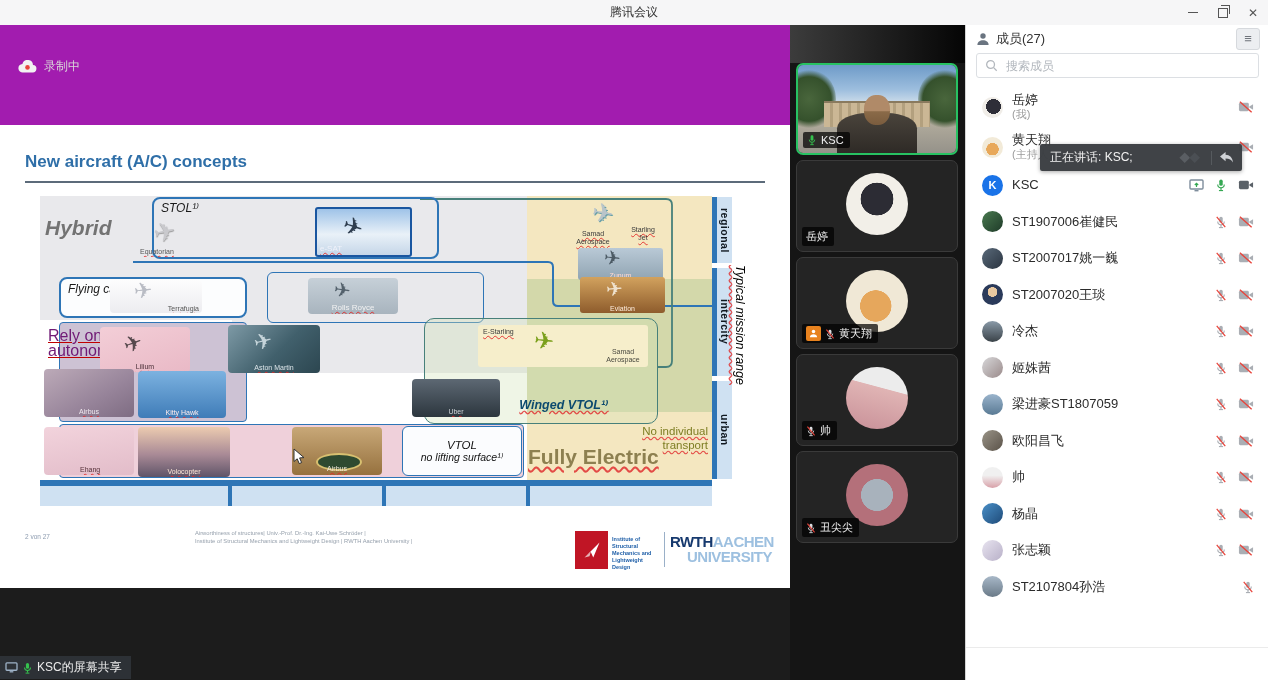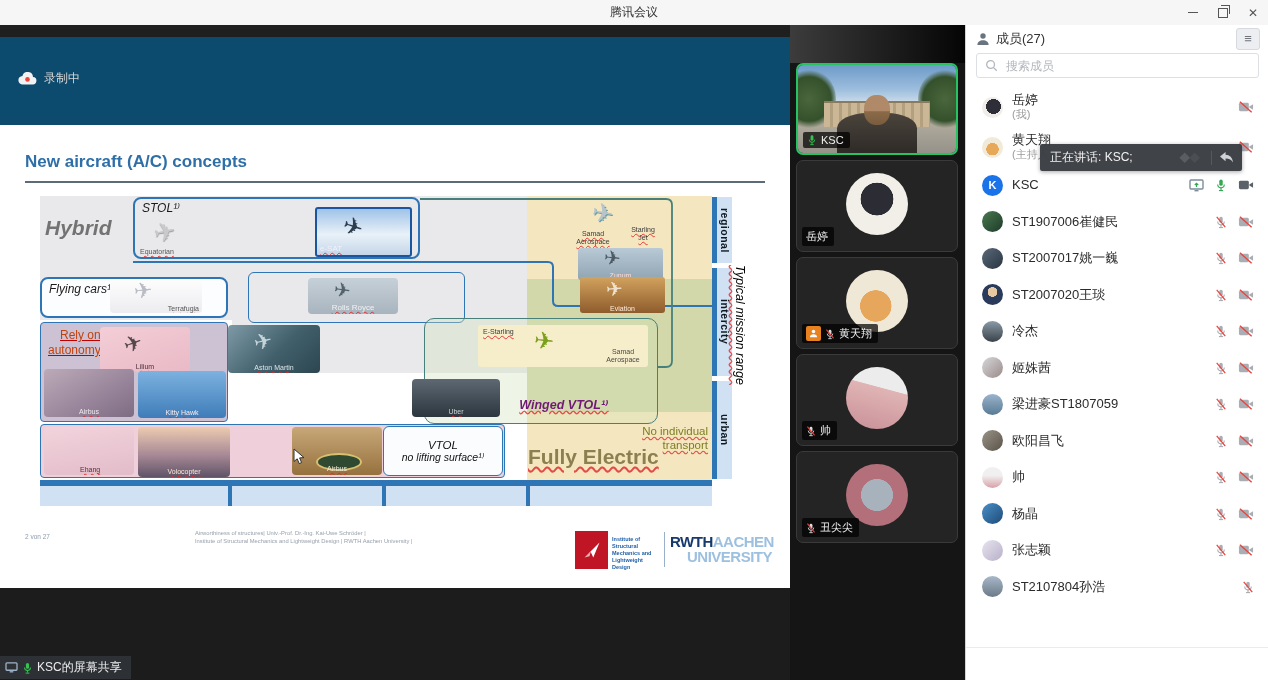--- a/index.html
+++ b/index.html
@@ -12,59 +12,59 @@
             border-bottom:1px solid #e3e3e3;display:flex;align-items:center;}
   .tb-title{position:absolute;left:0;right:0;text-align:center;font-size:12px;color:#333;}
   .win-controls{position:absolute;right:0;top:0;height:25px;display:flex;}
   .win-btn{width:30px;height:25px;display:flex;align-items:center;justify-content:center;color:#555;font-size:12px;cursor:pointer;}
   .ic-min{width:10px;height:1.5px;background:#555;display:block;}
   .ic-max{width:8px;height:8px;border:1.2px solid #555;position:relative;display:block;}
   .ic-max::before{content:"";position:absolute;left:2px;top:-4px;width:8px;height:8px;border:1.2px solid #555;border-left:none;border-bottom:none;}
 
   
   .share-area{position:absolute;left:0;top:25px;width:790px;height:655px;background:#1f1f1f;}
-  .share-top{position:absolute;left:0;top:0;width:100%;height:100px;background:#0c4a6e;margin-top:12px;}
+  .share-top{position:absolute;left:0;top:0;width:100%;height:100px;background:#a21caf;}
   .recording{position:absolute;left:18px;top:33px;display:flex;align-items:center;gap:7px;color:#d8d8d8;font-size:12px;}
   .share-bottom{position:absolute;left:0;top:563px;width:100%;height:92px;background:#1c1c1c;}
   .share-badge{position:absolute;left:0;bottom:1px;background:#2d3136;display:flex;align-items:center;gap:4px;
                padding:3px 9px 3px 5px;color:#ececec;font-size:12px;}
 
   
   .slide{position:absolute;left:0;top:100px;width:790px;height:463px;background:#ffffff;overflow:hidden;}
   .slide-title{position:absolute;left:25px;top:27px;font-size:17px;font-weight:bold;color:#2f6fa8;}
   .title-rule{position:absolute;left:25px;top:56px;width:740px;height:2px;background:#5c6b7a;}
 
   .region-gray{position:absolute;left:40px;top:71px;width:487px;height:124px;background:#e9e9ec;}
   .region-gray-ext{position:absolute;left:232px;top:195px;width:295px;height:53px;background:#e9e9ec;}
   .region-yellow{position:absolute;left:527px;top:71px;width:185px;height:284px;background:#f4e7c0;}
   .region-green{position:absolute;left:527px;top:154px;width:185px;height:133px;background:rgba(178,202,148,0.5);}
 
   .connectors{position:absolute;left:0;top:0;pointer-events:none;}
 
-  .b-box{position:absolute;border:2px solid #2e75b6;border-radius:8px;box-sizing:border-box;}
+  .b-box{position:absolute;border:2px solid #2e75b6;border-radius:8px;box-sizing:border-box;margin-left:19px;}
   .stol-box{left:133px;top:72px;width:287px;height:62px;}
   .stol-label{position:absolute;left:7px;top:2px;font-size:12px;font-style:italic;color:#1a1a1a;}
   .flying-box{left:40px;top:152px;width:188px;height:41px;background:#fcfdfe;}
   .flying-label{position:absolute;left:7px;top:3px;font-size:12px;font-style:italic;color:#1a1a1a;}
   .rolls-box{left:248px;top:147px;width:217px;height:51px;border-radius:6px;border-width:1.5px;}
   .purple-box{left:40px;top:197px;width:188px;height:100px;background:#cdc2d4;border-width:1.5px;border-radius:4px;}
   .pink-box{left:40px;top:299px;width:465px;height:54px;background:#efd0da;border-width:1.5px;border-radius:4px;}
   .vtol-box{left:383px;top:301px;width:120px;height:50px;background:#fbfcfe;border-radius:6px;border-width:1.5px;
             display:flex;flex-direction:column;align-items:center;justify-content:center;}
   .vtol-box span{font-style:italic;color:#111;}
   .vtol-l1{font-size:11.5px;}
   .vtol-l2{font-size:10.5px;}
   .green-box{position:absolute;left:424px;top:193px;width:234px;height:106px;border:1.6px solid #47807a;border-radius:10px;
              background:rgba(210,226,184,0.35);box-sizing:border-box;}
 
   .hybrid-label{position:absolute;left:45px;top:91px;font-size:21px;font-weight:bold;font-style:italic;color:#737373;}
-  .rely-text{position:absolute;left:48px;top:203px;font-size:12px;color:#c2410c;line-height:15px;text-align:right;}
+  .rely-text{position:absolute;left:48px;top:203px;font-size:16px;color:#701a75;line-height:15px;}
   .rely-text div{text-decoration:underline;text-decoration-color:#c00000;}
   .winged-label{position:absolute;left:478px;top:272px;width:172px;text-align:center;font-size:12.5px;font-weight:bold;
-                font-style:italic;color:#701a75;text-decoration:underline wavy rgba(224,48,48,.85);}
+                font-style:italic;color:#0c4a6e;text-decoration:underline wavy rgba(224,48,48,.85);}
   .fully-electric{position:absolute;left:528px;top:320px;font-size:21px;font-weight:bold;color:#8d8050;
                   text-decoration:underline wavy rgba(224,48,48,.85);}
   .no-individual{position:absolute;left:598px;top:299px;width:110px;text-align:right;font-size:11.5px;color:#7d7d22;line-height:14px;}
   .no-individual div{text-decoration:underline wavy rgba(224,48,48,.85);}
 
   
   .pax-bar{position:absolute;left:40px;top:355px;width:672px;height:6px;background:#2e75b6;}
   .pax-row{position:absolute;left:40px;top:361px;width:672px;height:20px;display:flex;background:#cfe1f2;}
   .pax-cell{height:20px;line-height:20px;text-align:center;font-size:12px;font-weight:bold;color:#0c2c50;box-sizing:border-box;}
   .pax-cell:nth-child(1){width:188px;}

